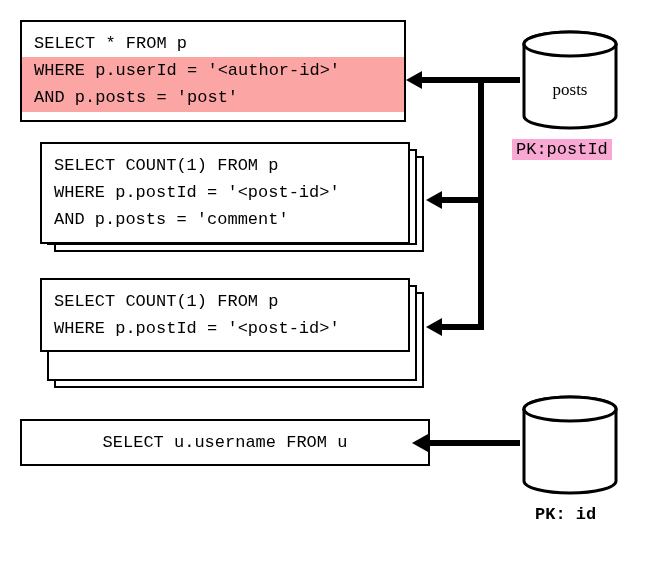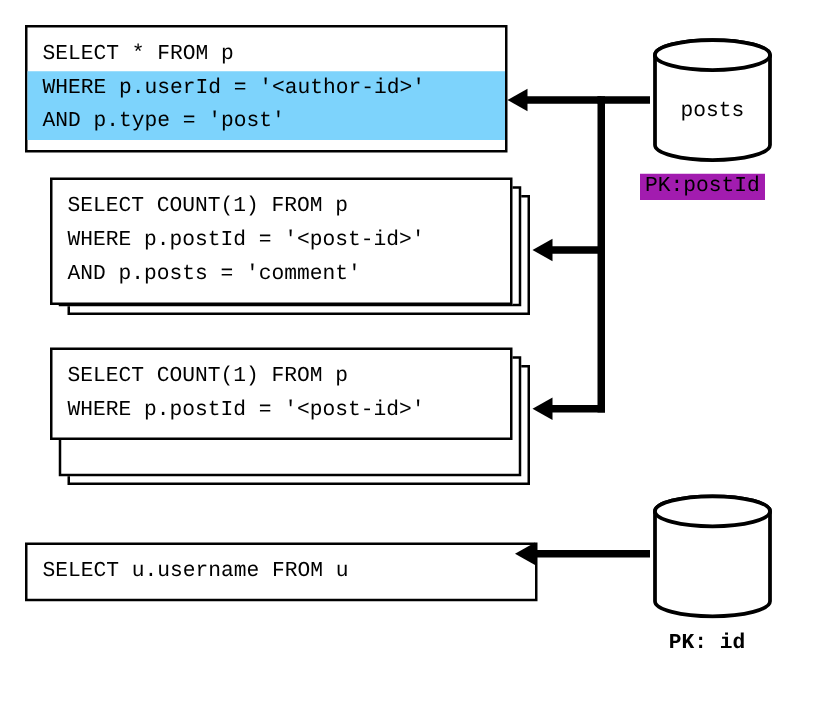--- a/index.html
+++ b/index.html
@@ -19,47 +19,48 @@
     padding: 8px 12px;
     line-height: 1.6;
     position: absolute;
   }
   .stack-shadow1, .stack-shadow2 {
     border: 2px solid #000;
     background: #fff;
     position: absolute;
   }
   .highlight {
-    background: #7dd3fc;
+    background: #fca5a5;
   }
   .query-line {
     white-space: pre;
   }
   .cylinder {
     position: absolute;
     width: 100px;
     height: 100px;
+    font-family: Liberation Serif, serif;
   }
   .cylinder svg {
     width: 100%;
     height: 100%;
   }
   .cyl-label {
     position: absolute;
     width: 100%;
     text-align: center;
     top: 50px;
     font-size: 17px;
   }
   .pk-label {
     position: absolute;
     font-size: 17px;
   }
   .pk-highlight {
-    background: #a21caf;
+    background: #f9a8d4;
     padding: 1px 4px;
   }
   .arrow-line {
     position: absolute;
     background: #000;
   }
   .arrow-head {
     position: absolute;
     width: 0; height: 0;
   }
@@ -68,39 +69,39 @@
     border-bottom: 9px solid transparent;
     border-right: 16px solid #000;
   }
 </style>
 </head>
 <body>
 
 <div class="query-box" style="left:20px; top:20px; width:386px;">
   <div class="query-line">SELECT * FROM p</div>
   <div class="query-line highlight" style="margin-left:-12px;margin-right:-12px;padding-left:12px;">WHERE p.userId = '&lt;author-id&gt;'</div>
-  <div class="query-line highlight" style="margin-left:-12px;margin-right:-12px;padding-left:12px;">AND p.type = 'post'</div>
+  <div class="query-line highlight" style="margin-left:-12px;margin-right:-12px;padding-left:12px;">AND p.posts = 'post'</div>
 </div>
 
 <div class="stack-shadow2" style="left:54px; top:156px; width:370px; height:96px;"></div>
 <div class="stack-shadow1" style="left:47px; top:149px; width:370px; height:96px;"></div>
 <div class="query-box" style="left:40px; top:142px; width:370px;">
   <div class="query-line">SELECT COUNT(1) FROM p</div>
   <div class="query-line">WHERE p.postId = '&lt;post-id&gt;'</div>
   <div class="query-line">AND p.posts = 'comment'</div>
 </div>
 
 <div class="stack-shadow2" style="left:54px; top:292px; width:370px; height:96px;"></div>
 <div class="stack-shadow1" style="left:47px; top:285px; width:370px; height:96px;"></div>
 <div class="query-box" style="left:40px; top:278px; width:370px;">
   <div class="query-line">SELECT COUNT(1) FROM p</div>
   <div class="query-line">WHERE p.postId = '&lt;post-id&gt;'</div>
 </div>
 
-<div class="query-box" style="left:20px; top:434px; width:410px;">
+<div class="query-box" style="left:20px; top:419px; width:410px;text-align:center;">
   <div class="query-line">SELECT u.username FROM u</div>
 </div>
 
 <div class="cylinder" style="left:520px; top:30px;">
   <svg viewBox="0 0 100 100">
     <ellipse cx="50" cy="14" rx="46" ry="12" fill="#fff" stroke="#000" stroke-width="3"></ellipse>
     <path d="M4 14 L4 86 A46 12 0 0 0 96 86 L96 14" fill="#fff" stroke="#000" stroke-width="3"></path>
     <ellipse cx="50" cy="14" rx="46" ry="12" fill="#fff" stroke="#000" stroke-width="3"></ellipse>
   </svg>
   <div class="cyl-label">posts</div>

